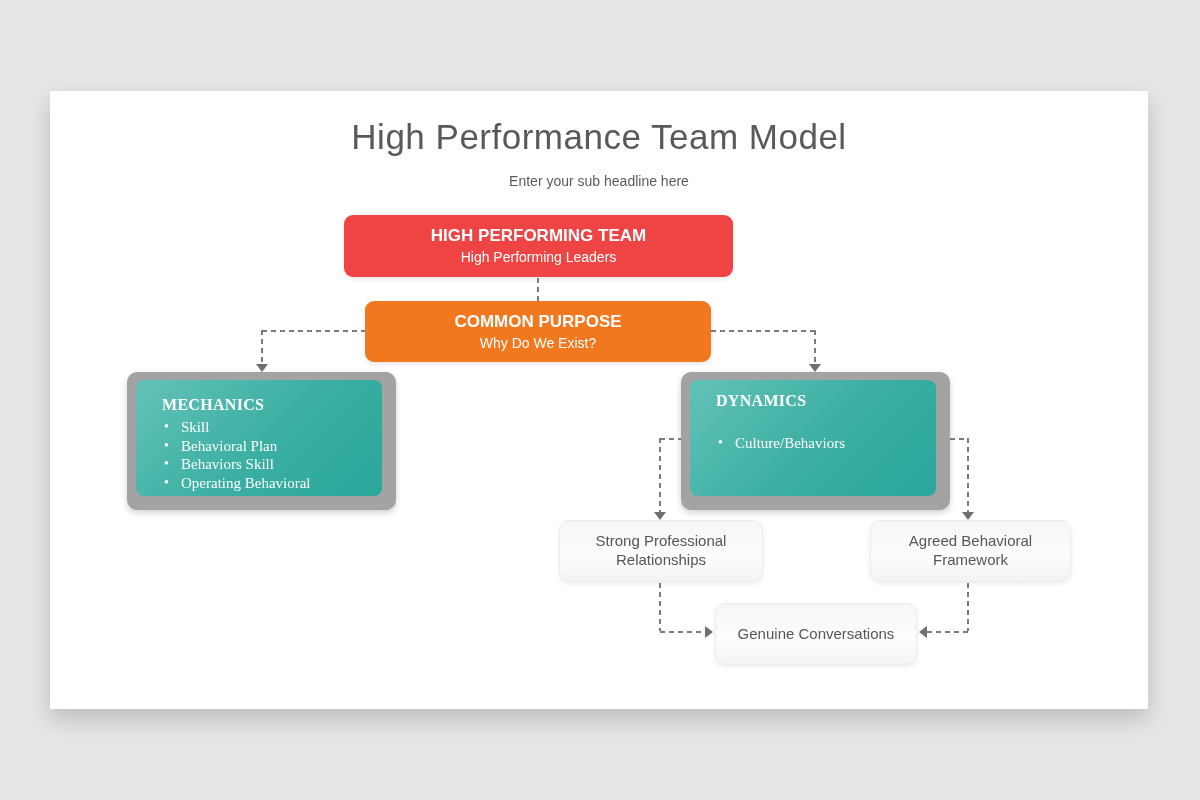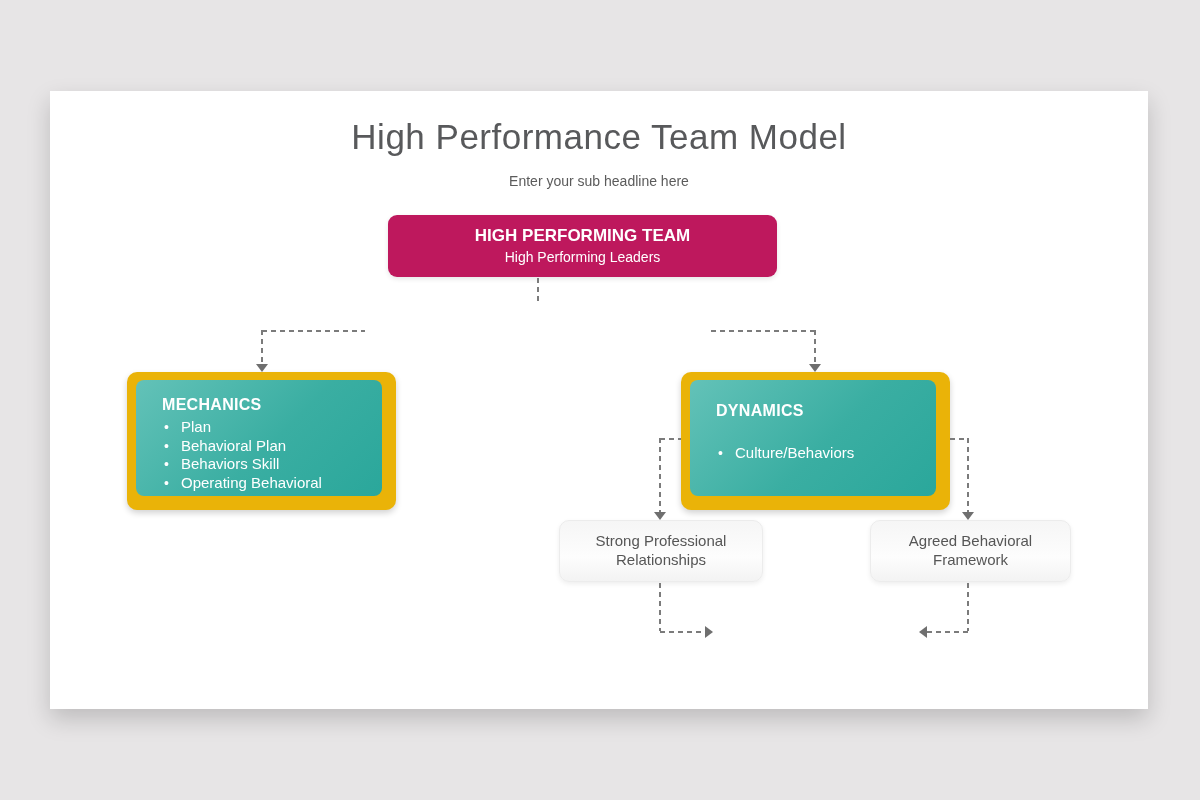--- a/index.html
+++ b/index.html
@@ -43,23 +43,24 @@
     text-align: center;
     color: #ffffff;
   }
   .node .node-title { font-size: 17px; font-weight: 700; line-height: 1.35; }
   .node .node-sub   { font-size: 14px; line-height: 1.3; }
   .box-team    { left: 294px; top: 124px; width: 389px; height: 62px; box-shadow: 0 2px 5px rgba(0,0,0,0.10); }
   .box-purpose { left: 315px; top: 210px; width: 346px; height: 61px; box-shadow: 0 2px 5px rgba(0,0,0,0.10); }
   .teal-box {
     position: absolute;
     width: 269px; height: 138px;
-    background: #eab308;
+    background: #a3a3a3;
     border-radius: 10px;
     box-shadow: 0 3px 6px rgba(0,0,0,0.18);
+    font-family: Liberation Serif, serif;
   }
   .box-mechanics { left: 77px;  top: 281px; }
   .box-dynamics  { left: 631px; top: 281px; }
   .teal-inner {
     position: absolute;
     left: 9px; top: 8px; right: 14px; bottom: 14px;
     border-radius: 8px;
     background: linear-gradient(135deg, #63c2b8 0%, #3aaea2 55%, #2aa79b 100%);
     color: #ffffff;
     padding: 16px 14px 12px 26px;
@@ -71,21 +72,21 @@
     line-height: 18.5px;
     padding-left: 19px;
     position: relative;
   }
   .teal-list li::before {
     content: "•";
     position: absolute;
     left: 2px;
     font-size: 14px;
   }
-  .box-dynamics .teal-inner { padding-top: 22px; }
+  .box-dynamics .teal-inner { padding-top: 12px; }
   .box-dynamics .teal-list li { margin-top: 24px; }
   .light-box {
     position: absolute;
     width: 204px; height: 62px;
     background: linear-gradient(180deg, #f6f6f6 0%, #fdfdfd 60%, #f3f3f3 100%);
     border: 1px solid #ececec;
     border-radius: 10px;
     box-shadow: 0 2px 5px rgba(0,0,0,0.07);
     display: flex;
     align-items: center;
@@ -115,31 +116,35 @@
     border-right: 8px solid #6f6f6f; }
 </style>
 </head>
 <body style="background: rgb(231, 229, 230);">
 
 <div class="slide">
 
   <div class="title">High Performance Team Model</div>
   <div class="subtitle">Enter your sub headline here</div>
 
-  <div class="node box-team" style="background: #be185d; margin-left: 44px;">
+  <div class="node box-team" style="background: #ef4444;">
     <div class="node-title">HIGH PERFORMING TEAM</div>
     <div class="node-sub">High Performing Leaders</div>
   </div>
 
+  <div class="node box-purpose" style="background: rgb(241, 120, 31);">
+    <div class="node-title">COMMON PURPOSE</div>
+    <div class="node-sub">Why Do We Exist?</div>
+  </div>
 
   <div class="teal-box box-mechanics">
     <div class="teal-inner">
       <div class="teal-title">MECHANICS</div>
       <ul class="teal-list">
-        <li>Plan</li>
+        <li>Skill</li>
         <li>Behavioral Plan</li>
         <li>Behaviors Skill</li>
         <li>Operating Behavioral</li>
       </ul>
     </div>
   </div>
 
   <div class="teal-box box-dynamics">
     <div class="teal-inner">
       <div class="teal-title">DYNAMICS</div>
@@ -147,20 +152,23 @@
         <li>Culture/Behaviors</li>
       </ul>
     </div>
   </div>
 
   <div class="light-box box-framework">
     <span>Agreed Behavioral Framework</span>
   </div>
   <div class="light-box box-relationships">
     <span>Strong Professional Relationships</span>
+  </div>
+  <div class="light-box box-conversations">
+    <span>Genuine Conversations</span>
   </div>
 
   <div class="dash-v" style="left:487px; top:187px; height:23px;"></div>
 
   <div class="dash-h" style="left:212px; top:239px; width:103px;"></div>
   <div class="dash-v" style="left:211px; top:239px; height:34px;"></div>
   <div class="arrow-down" style="left:206px; top:273px;"></div>
 
   <div class="dash-h" style="left:661px; top:239px; width:104px;"></div>
   <div class="dash-v" style="left:764px; top:239px; height:34px;"></div>

